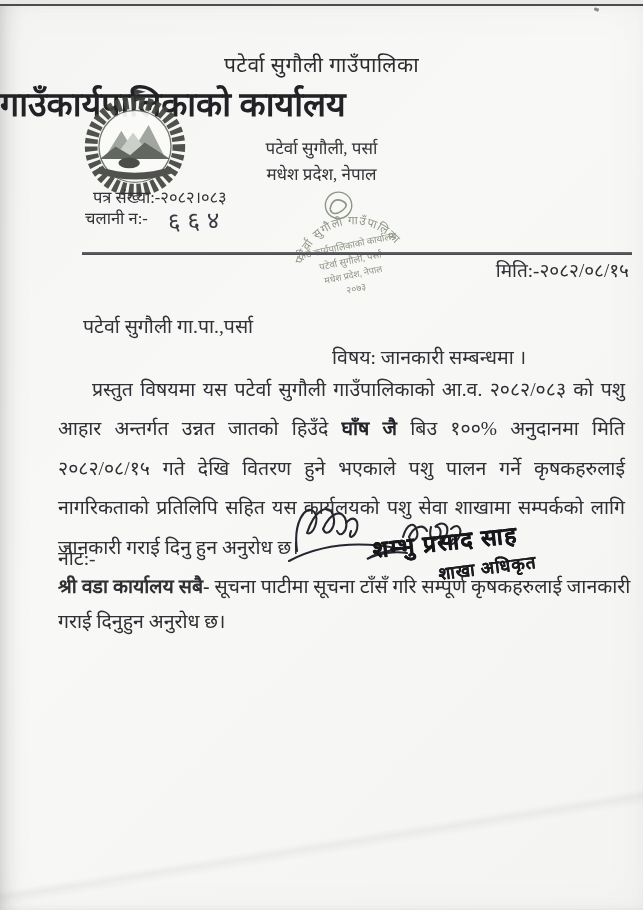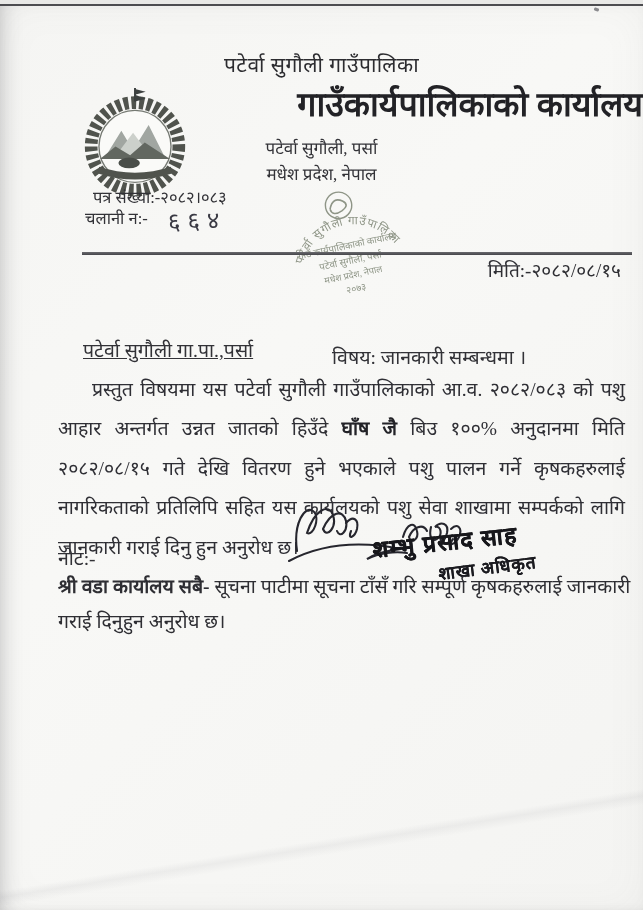--- a/index.html
+++ b/index.html
@@ -15,21 +15,21 @@
   .page::before{
     content:"";position:absolute;inset:0;pointer-events:none;
     box-shadow:inset 14px 0 22px -14px rgba(60,60,70,.28),
                inset 0 -6px 14px -8px rgba(90,90,95,.18),
                inset 0 0 40px rgba(120,120,125,.06);
   }
   .scan-top-line{position:absolute;top:0;left:0;width:100%;height:2px;background:#4c4c50;}
   .speck{position:absolute;top:4px;right:44px;width:5px;height:3px;background:#8a8a8e;transform:rotate(20deg);border-radius:1px;}
 
   .org-name{position:absolute;top:46px;left:0;width:100%;text-align:center;font-size:21px;letter-spacing:.5px;color:#2c2c30;}
-  .office-name{position:absolute;top:76px;left:0;width:100%;text-align:right;font-size:34px;font-weight:bold;color:#222226;}
+  .office-name{position:absolute;top:76px;left:0;width:100%;text-align:left;font-size:34px;font-weight:bold;color:#222226;}
   .addr1{position:absolute;top:132px;left:0;width:100%;text-align:center;font-size:17px;color:#333338;}
   .addr2{position:absolute;top:158px;left:0;width:100%;text-align:center;font-size:17px;color:#333338;}
 
   .emblem{position:absolute;left:76px;top:82px;width:118px;height:112px;opacity:.92;}
 
   .ref-line{position:absolute;left:93px;top:181px;font-size:16.5px;}
   .chalani-line{position:absolute;left:85px;top:202px;font-size:16.5px;}
   .chalani-hand{
     position:absolute;left:168px;top:199px;font-size:24px;color:#3a3a44;
     transform:rotate(-2deg);letter-spacing:7px;font-family:"DejaVu Sans",sans-serif;
@@ -37,24 +37,24 @@
 
   .round-stamp{
     position:absolute;left:276px;top:170px;width:142px;height:142px;
     transform:rotate(-12deg);opacity:.82;pointer-events:none;
   }
   .round-stamp text{fill:#78806f;font-family:"Liberation Serif",serif;}
 
   .rule{position:absolute;left:82px;top:248px;width:550px;height:3px;
     background:linear-gradient(#6a6a6e,#45454a);}
 
-  .date-line{position:absolute;right:22px;top:253px;font-size:19px;color:#2f2f34;}
+  .date-line{position:absolute;right:14px;top:253px;font-size:19px;color:#2f2f34;}
 
   .rcpt1{position:absolute;left:85px;top:282px;font-size:19.5px;}
-  .rcpt2{position:absolute;left:83px;top:332px;font-size:19.5px;text-decoration:underline;}
+  .rcpt2{position:absolute;left:83px;top:308px;font-size:19.5px;}
   .subject-line{position:absolute;left:332px;top:339px;font-size:19.5px;text-align:center;}
 
   .body-par{
     position:absolute;left:58px;top:366px;width:567px;margin:0;
     font-size:19.5px;line-height:2.02;text-align:justify;text-indent:34px;color:#2f2f35;font-family:Liberation Serif, serif;
   }
   .body-par b{font-weight:bold;color:#232328;}
 
   .signature{position:absolute;left:283px;top:489px;width:195px;height:78px;}
   .signature path{stroke:#26262e;stroke-width:2.1;fill:none;stroke-linecap:round;}

